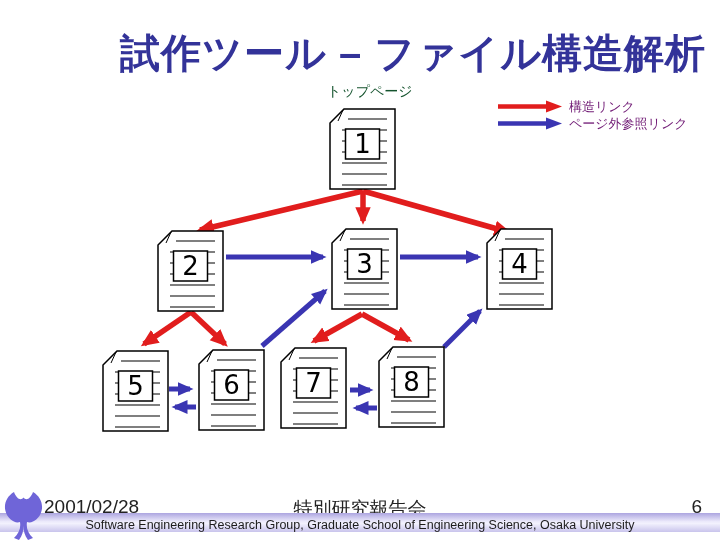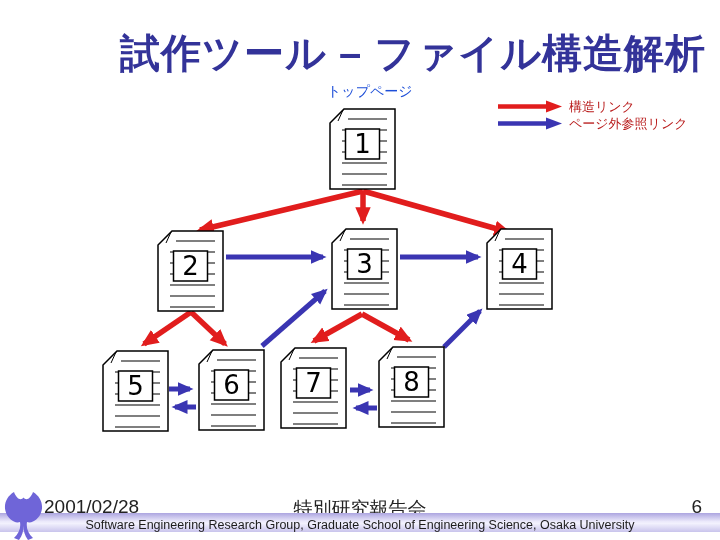--- a/index.html
+++ b/index.html
@@ -5,26 +5,26 @@
   html,body{margin:0;padding:0;background:#888;}
   .slide{
     position:relative;width:720px;height:540px;background:#ffffff;
     overflow:hidden;font-family:"Liberation Sans","DejaVu Sans",sans-serif;
   }
   .title{
     position:absolute;left:88px;top:26px;font-size:40px;font-weight:bold;
     white-space:nowrap;letter-spacing:1px;color:#333399;
   }
   .top-page-label{
-    position:absolute;left:327px;top:83px;font-size:14px;color:#1d4ed8;
+    position:absolute;left:327px;top:83px;font-size:14px;color:#14532d;
     white-space:nowrap;
   }
   .legend{position:absolute;left:497px;top:98px;}
   .legend-row{display:flex;align-items:center;gap:6px;height:17px;}
-  .legend-row .label{font-size:13px;color:#b91c1c;white-space:nowrap;}
+  .legend-row .label{font-size:13px;color:#701a75;white-space:nowrap;}
   #edges-svg,#nodes-layer{position:absolute;left:0;top:0;width:720px;height:540px;}
   #nodes-layer{pointer-events:none;}
   .doc-node{position:absolute;}
   .doc-num{
     position:absolute;left:0;top:22px;width:100%;text-align:center;
     font-size:26px;line-height:29px;color:#000;font-family:"DejaVu Sans",sans-serif;
   }
   .footer-line1{position:absolute;left:0;top:496px;width:720px;height:17px;font-size:19px;color:#222;}
   .footer-date{position:absolute;left:44px;top:0;}
   .footer-event{position:absolute;left:0;top:0;width:100%;text-align:center;}

